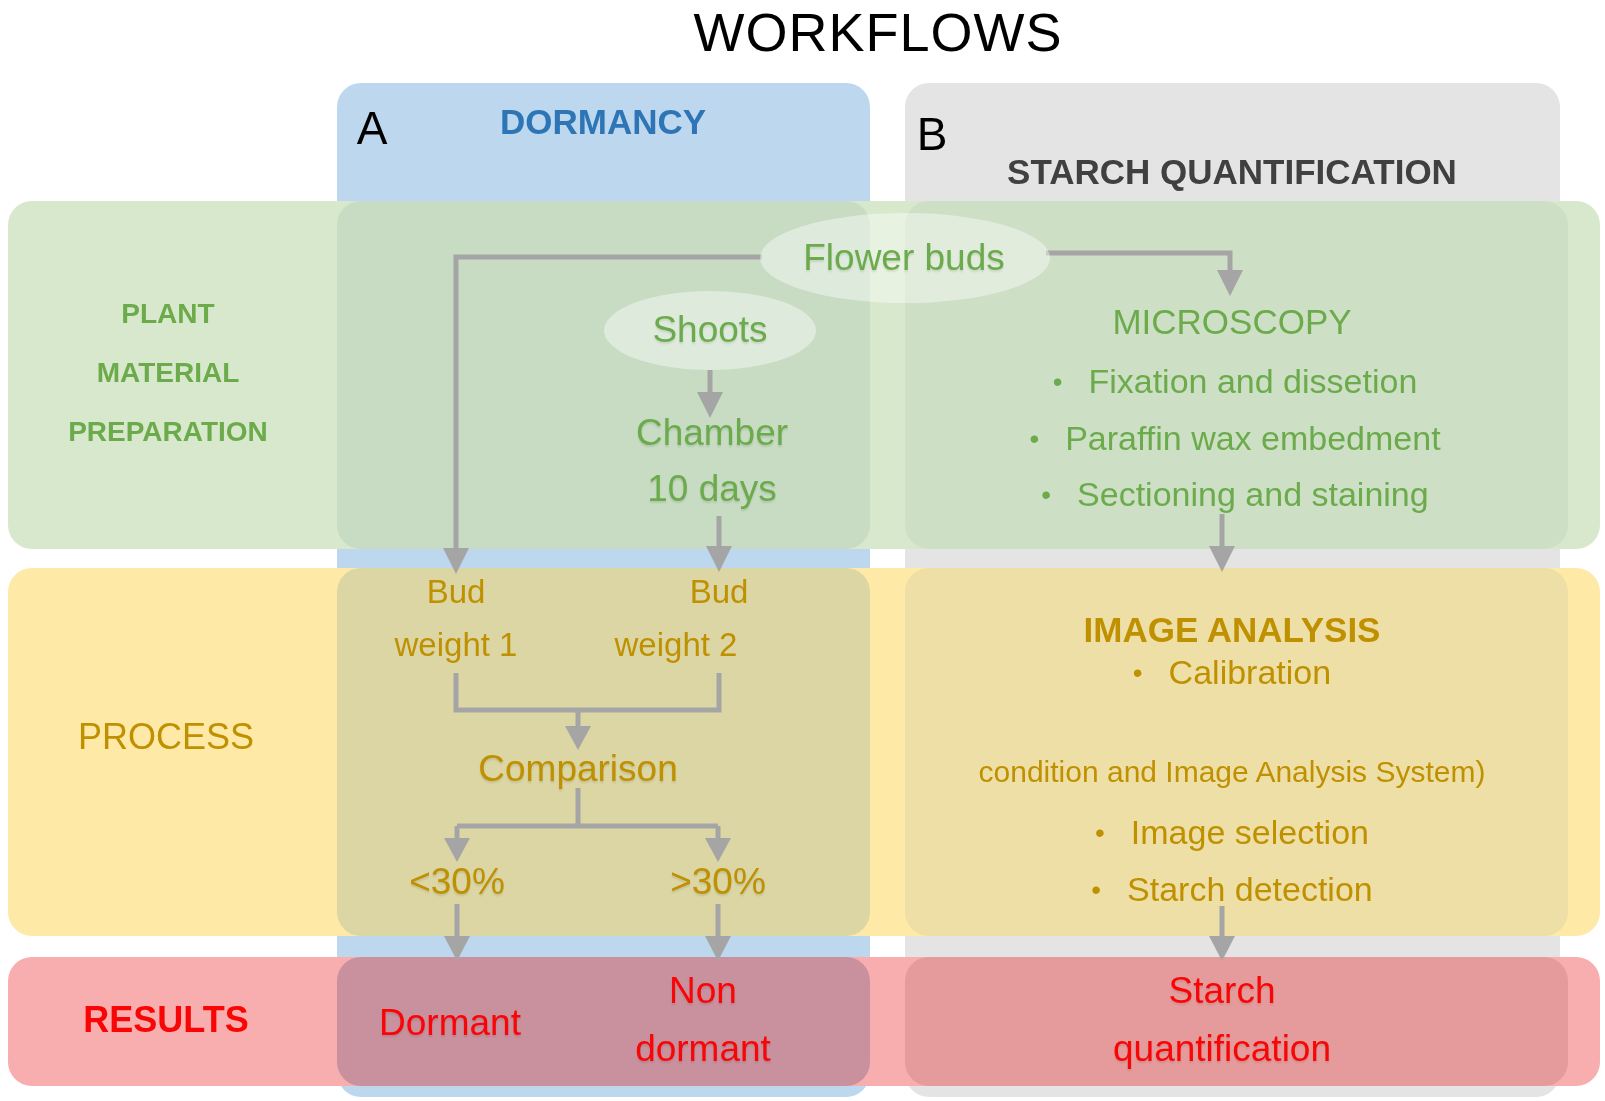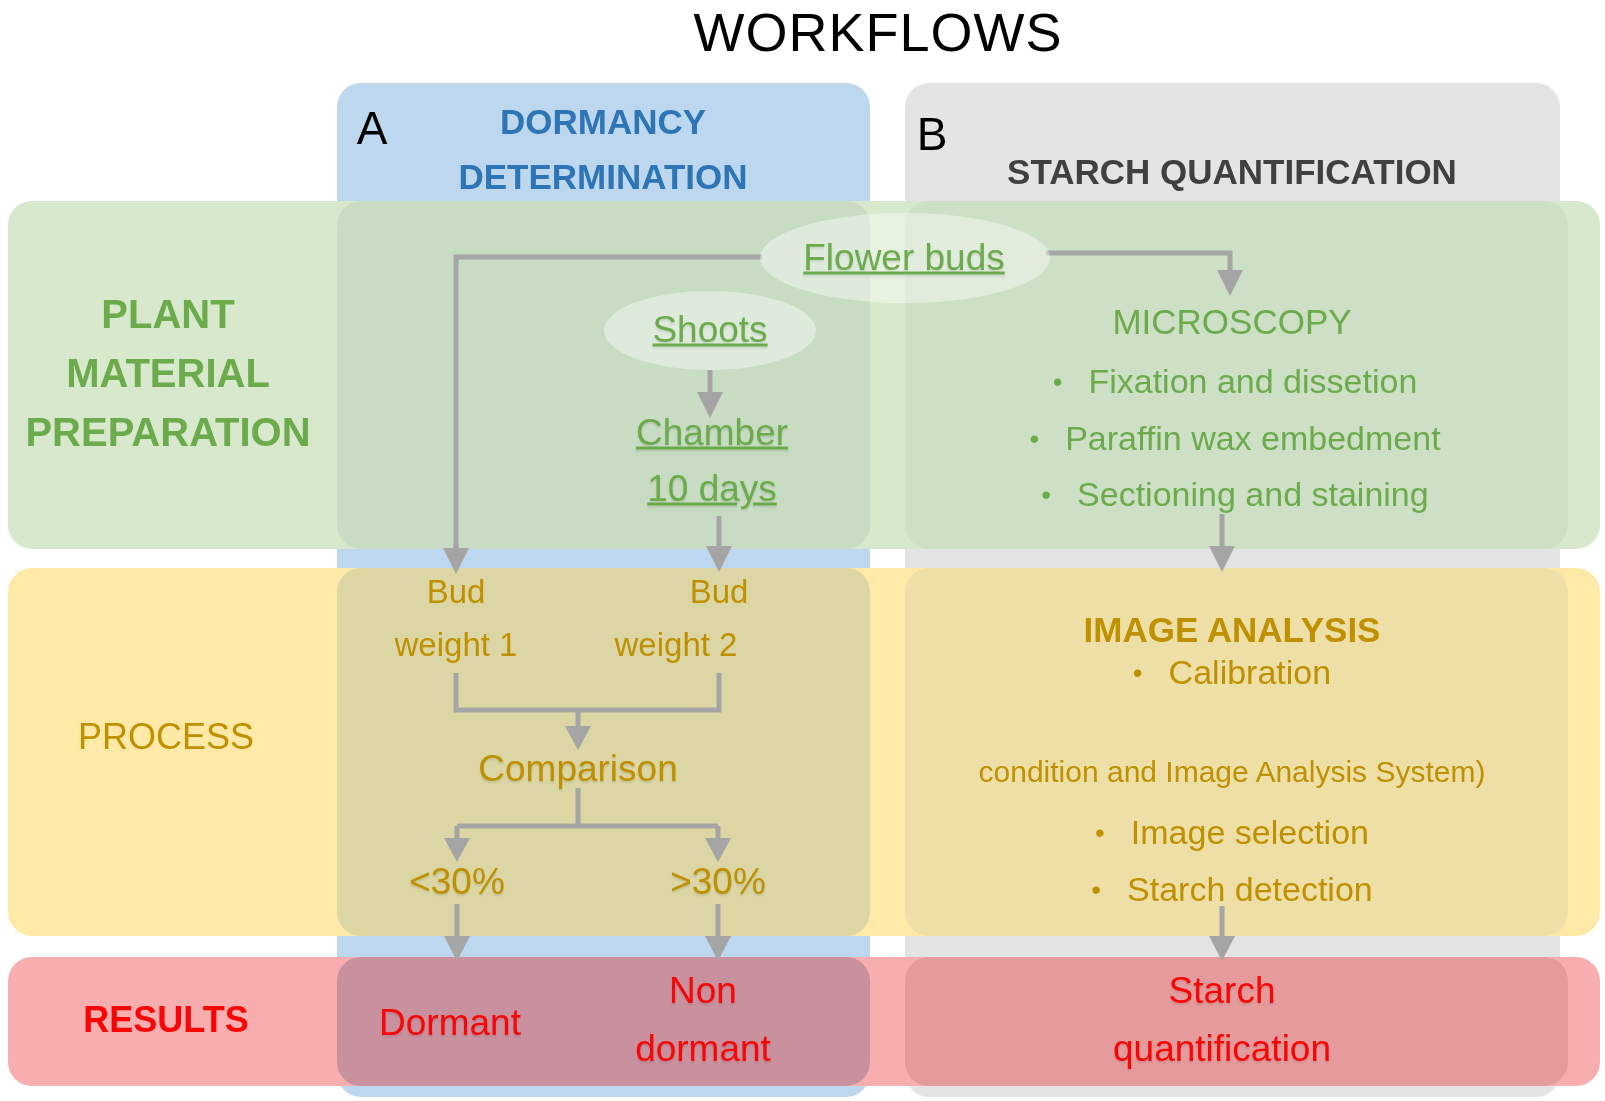--- a/index.html
+++ b/index.html
@@ -19,24 +19,24 @@
   .t{position:absolute; transform:translate(-50%,-50%); white-space:nowrap; line-height:1;}
   .col{position:absolute; top:83px; height:1014px; border-radius:24px;}
   .band{position:absolute; left:8px; width:1592px; border-radius:24px; overflow:hidden;}
   .seg{position:absolute; top:0; height:100%; border-radius:24px;}
   .seg-a{left:329px; width:533px;}
   .seg-b{left:897px; width:663px;}
   .title{font-size:54px; color:var(--text_black); letter-spacing:1px;}
   .col-letter{font-size:46px; color:var(--text_black);}
   .col-title-a{font-size:35px; font-weight:700; color:var(--text_blue);}
   .col-title-b{font-size:35px; font-weight:700; color:var(--text_darkgray);}
-  .band-label-green{font-size:40px; font-weight:700; color:var(--text_green);}
+  .band-label-green{font-size:28px; font-weight:700; color:var(--text_green);}
   .band-label-gold{font-size:36px; font-weight:400; color:var(--text_gold);}
   .band-label-red{font-size:36px; font-weight:700; color:var(--text_red);}
-  .green-flow{font-size:37px; color:var(--text_green); text-shadow:0 2px 2px rgba(0,0,0,0.10);text-decoration:underline;}
+  .green-flow{font-size:37px; color:var(--text_green); text-shadow:0 2px 2px rgba(0,0,0,0.10);}
   .green-head{font-size:35px; font-weight:400; color:var(--text_green);}
   .green-bullet{font-size:34px; color:var(--text_green);}
   .gold-flow{font-size:37px; color:var(--text_gold); text-shadow:0 2px 2px rgba(0,0,0,0.10);}
   .gold-small{font-size:33px; color:var(--text_gold);}
   .gold-head{font-size:35px; font-weight:700; color:var(--text_gold);margin-top:15px;}
   .gold-bullet{font-size:34px; color:var(--text_gold);}
   .gold-note{font-size:30px; color:var(--text_gold);}
   .red-flow{font-size:37px; color:var(--text_red); text-shadow:0 2px 2px rgba(0,0,0,0.10);}
   .ellipse{position:absolute; background:var(--ellipse_fill); border-radius:50%;}
   .dot{display:inline-block; margin-right:26px; font-size:0.82em; vertical-align:2px;}
@@ -86,21 +86,20 @@
     <path d="M718,904 V938"></path>
     <polygon points="705,936 731,936 718,961"></polygon>
     <path d="M1222,514 V548"></path>
     <polygon points="1209,546 1235,546 1222,572"></polygon>
     <path d="M1222,906 V938"></path>
     <polygon points="1209,936 1235,936 1222,961"></polygon>
   </svg>
 
   <div class="t col-letter" style="left:372px; top:128px;">A</div>
   <div class="t col-title-a" style="left:603px; top:121px;">DORMANCY</div>
-  <div class="t col-title-a" style="left:603px; top:176px;">DETERMINATION</div>
   <div class="t col-letter" style="left:932px; top:134px;">B</div>
   <div class="t col-title-b" style="left:1232px; top:171px;">STARCH QUANTIFICATION</div>
 
   <div class="t band-label-green" style="left:168px; top:314px;">PLANT</div>
   <div class="t band-label-green" style="left:168px; top:373px;">MATERIAL</div>
   <div class="t band-label-green" style="left:168px; top:432px;">PREPARATION</div>
   <div class="t band-label-gold" style="left:166px; top:737px;">PROCESS</div>
   <div class="t band-label-red" style="left:166px; top:1020px;">RESULTS</div>
 
   <div class="ellipse" style="left:760px; top:213px; width:290px; height:90px;"></div>

